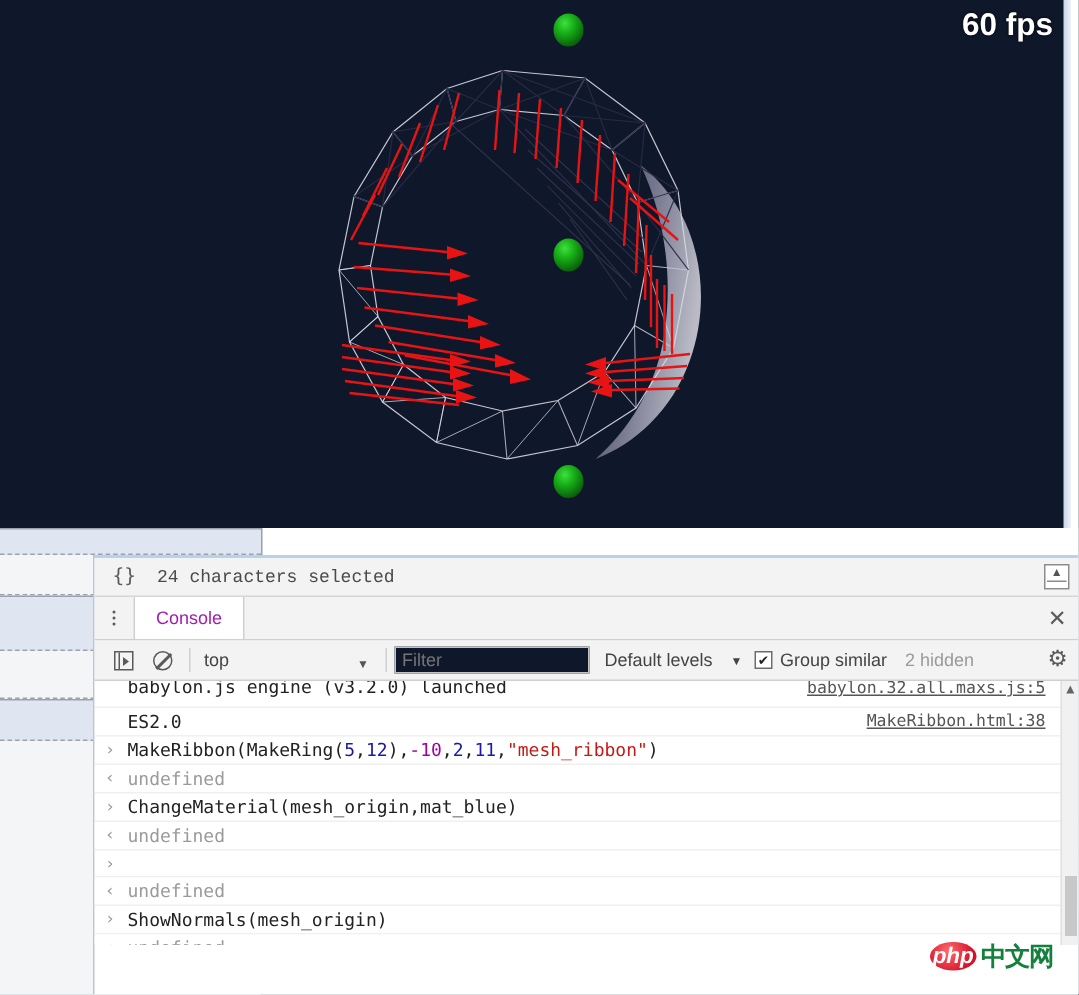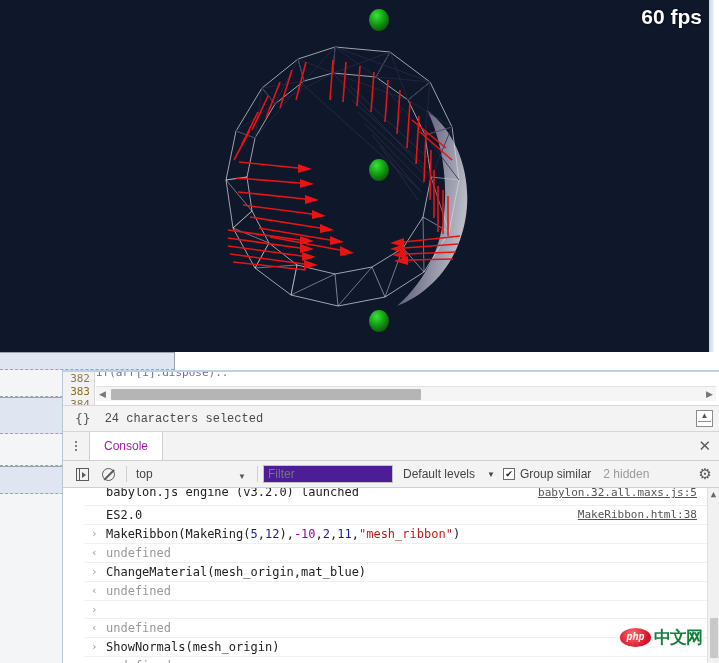--- a/index.html
+++ b/index.html
@@ -148,21 +148,21 @@
   }
   .ban-ic:after {
     content:""; position:absolute; left:-1px; top:5px; width:14px; height:1.5px;
     background:#5a5a5a; transform: rotate(-45deg);
   }
   .tb-sep { width: 1px; height: 16px; background: #d0d0d0; margin: 0 5px; }
   .ctx-select { display: flex; align-items: flex-end; min-width: 120px; }
   .ctx-label { margin-left: 4px; }
   .caret { font-size: 8px; color: #555; margin-left: auto; padding-right: 6px; }
   .filter-input {
-    width: 130px; height: 18px; border: 1px solid #c2c2c2; background: #4c1d95;
+    width: 130px; height: 18px; border: 1px solid #c2c2c2; background: #0f172a;
     font-size: 12px; color: #9a9a9a; padding: 0 4px; line-height: 16px;
     font-family: "Liberation Sans", sans-serif;
   }
   .levels { margin-left: 10px; display: flex; align-items: center; gap: 12px; white-space: nowrap; }
   .chk {
     width: 12px; height: 12px; border: 1px solid #6c6c6c; background: #fff;
     display: inline-flex; align-items: center; justify-content: center;
     font-size: 9px; color: #222; line-height: 1;
   }
   .grp { margin-left: 8px; display: flex; align-items: center; gap: 5px; white-space: nowrap; }
@@ -175,21 +175,21 @@
   
   .console-list {
     position: relative; width: 100%;
     height: 176px; overflow: hidden; background: #fff;
     font-family: "DejaVu Sans Mono", monospace; font-size: 12px;
   }
   .msg {
     position: relative; min-height: 18px; line-height: 18px;
     border-bottom: 1px solid #f0f0f0;
     padding-left: 22px; padding-right: 33px;
-    color: #222; white-space: nowrap; overflow: hidden; margin-left: 21px;
+    color: #222; white-space: nowrap; overflow: hidden;
   }
   .msg.clipped { height: 9px; line-height: 9px; overflow: hidden; }
   .msg .marker {
     position: absolute; left: 7px; top: 0; color: #999; font-size: 11px;
   }
   .msg .marker.out { color: #9a9a9a; }
   .msg.result { color: #9a9a9a; background: #fff; }
   .msg .src-link {
     position: absolute; right: 22px; top: 0;
     color: #555; text-decoration: underline; font-size: 11px;
@@ -207,23 +207,23 @@
   }
 
   
   .watermark {
     position: absolute; right: 17px; bottom: 14px;
     display: flex; align-items: center; gap: 3px; z-index: 40;
   }
   .wm-php {
     width: 31px; height: 19px; border-radius: 50%;
     background: radial-gradient(circle at 40% 32%, #ff6b6b, #d6112a 70%);
-    color: #fff; font-size: 10px; font-weight: bold; font-style: italic;
+    color: #fff; font-size: 15px; font-weight: bold; font-style: italic;
     display: flex; align-items: center; justify-content: center;
-    font-family: Liberation Mono, monospace;
+    font-family: Liberation Sans, sans-serif;
   }
   .wm-cn {
     font-family: "DejaVu Sans", sans-serif; font-size: 17px;
     font-weight: bold; color: #15803d; letter-spacing: -1px;
   }
 </style>
 </head>
 <body>
 
 <div id="root">
@@ -405,35 +405,20 @@
       <ellipse cx="379" cy="170" rx="10" ry="11" fill="url(#sphG)"></ellipse>
       <ellipse cx="379" cy="321" rx="10" ry="11" fill="url(#sphG)"></ellipse>
     </svg>
 
     <div class="fps-label">60 fps</div>
     <div class="canvas-scroll-v"></div>
   </div>
 
   <div class="devtools">
 
-    <div class="src-strip">
-      <div class="src-gutter">
-        <div>382</div>
-        <div class="ln-mid">383</div>
-        <div>384</div>
-      </div>
-      <div class="src-code">if(arr[i].dispose)..</div>
-      <div class="src-hscroll">
-        <span class="hs-arrow">◀</span>
-        <span class="hs-track">
-            <span class="hs-thumb"></span>
-          </span>
-        <span class="hs-arrow">▶</span>
-      </div>
-    </div>
 
     <div class="status-bar">
       <span class="pretty-icon">{}</span>
       <span class="status-text">24 characters selected</span>
       <span class="dock-icon">
         <span class="tri">▲</span>
         <span class="bar"></span>
       </span>
     </div>
 

